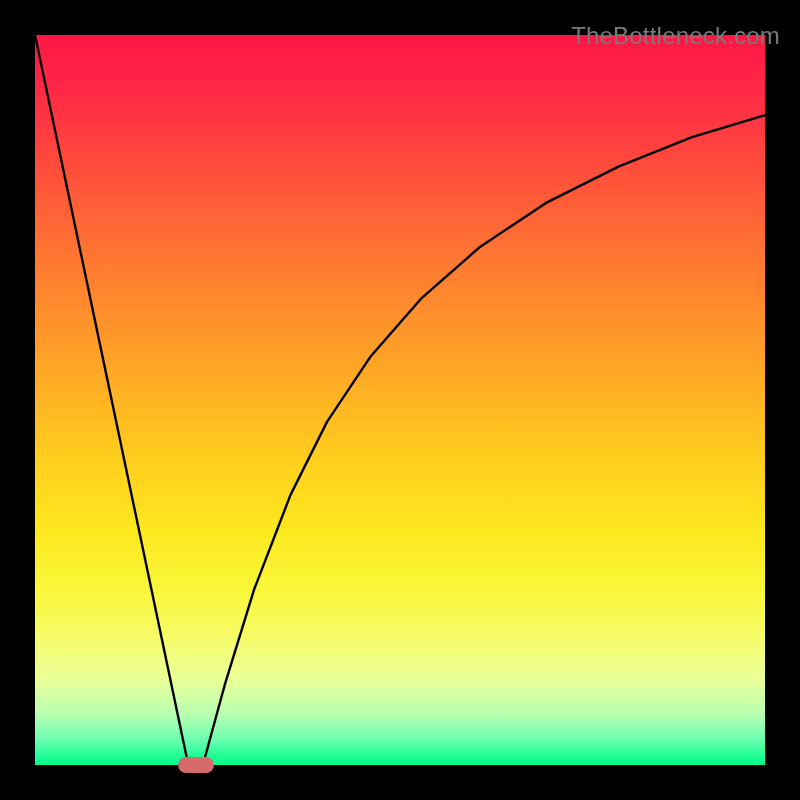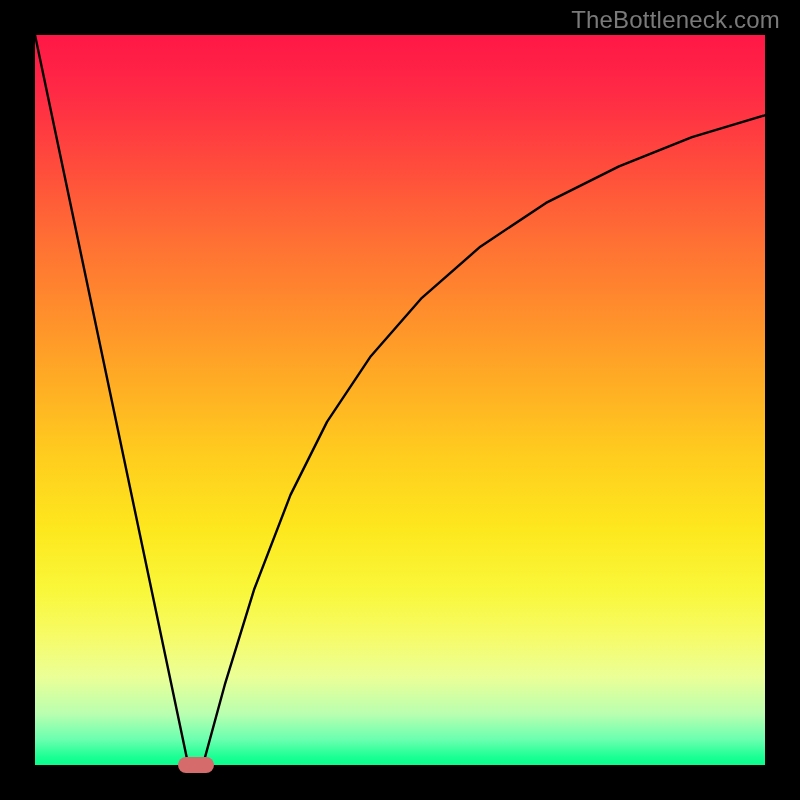--- a/index.html
+++ b/index.html
@@ -52,21 +52,21 @@
   .marker {
     position: absolute;
     width: 36px;
     height: 16px;
     border-radius: 8px;
     transform: translate(-50%, -50%);
     background: #d66b6b;
   }
   .watermark {
     position: absolute;
-    top: 6px;
+    top: 22px;
     right: 20px;
     color: #7a7a7a;
     font-size: 24px;
     font-weight: 500;
     letter-spacing: 0.2px;
   }
 </style>
 </head>
 <body>
 

